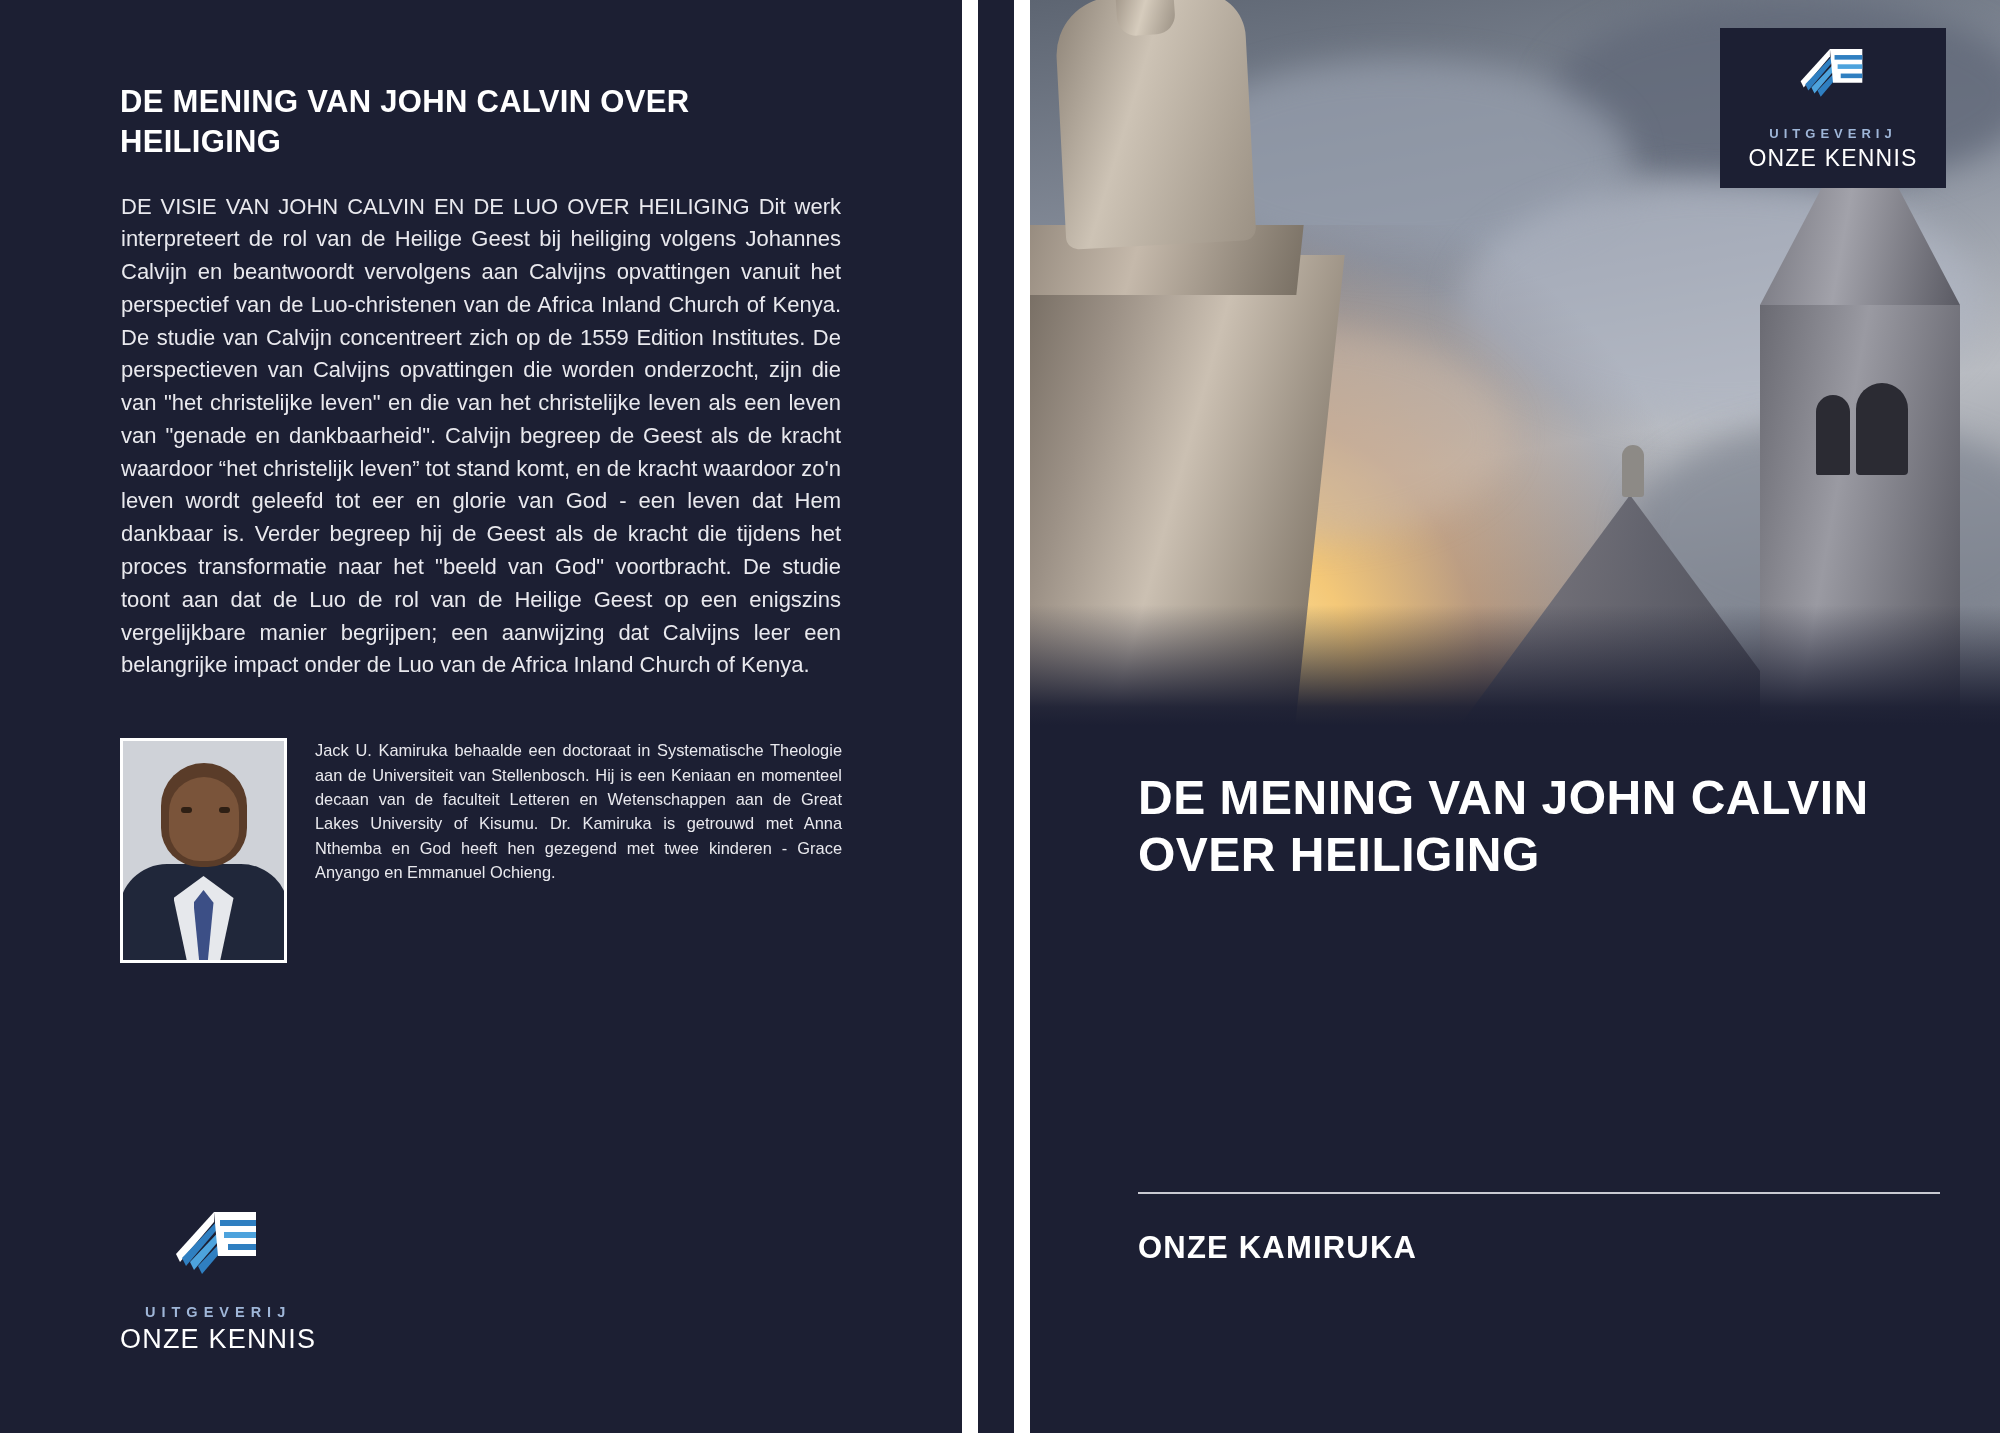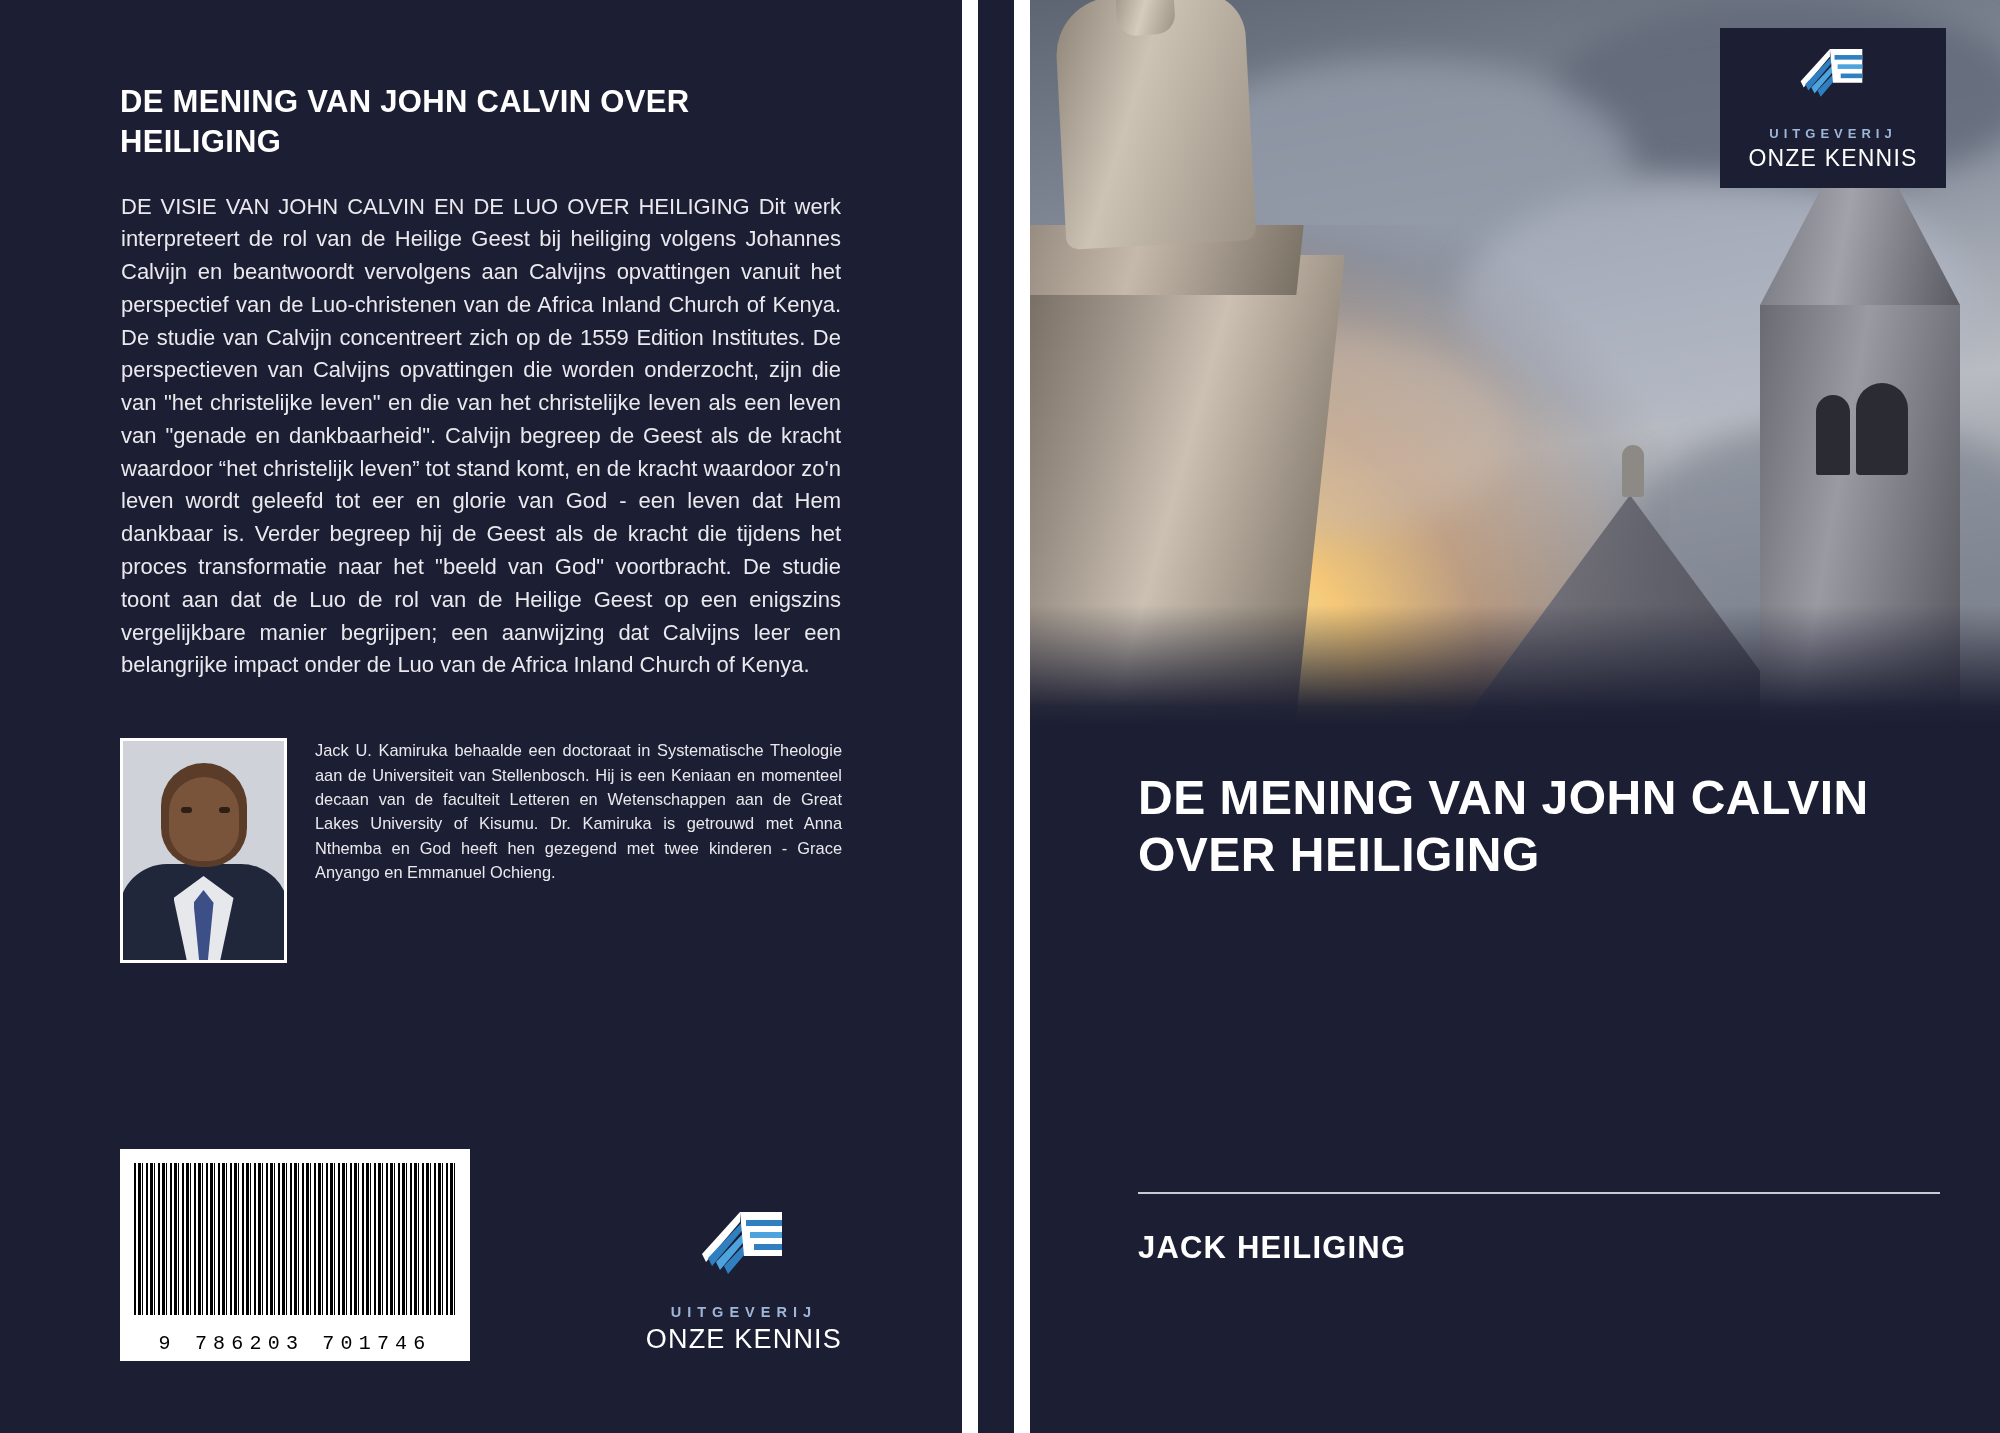--- a/index.html
+++ b/index.html
@@ -434,24 +434,20 @@
         <div class="ph-face"></div>
         <div class="ph-eye l"></div>
         <div class="ph-eye r"></div>
         <div class="ph-shirt"></div>
         <div class="ph-tie"></div>
       </div>
       <div class="author-bio">Jack U. Kamiruka behaalde een doctoraat in Systematische Theologie aan de Universiteit van Stellenbosch. Hij is een Keniaan en momenteel decaan van de faculteit Letteren en Wetenschappen aan de Great Lakes University of Kisumu. Dr. Kamiruka is getrouwd met Anna Nthemba en God heeft hen gezegend met twee kinderen - Grace Anyango en Emmanuel Ochieng.</div>
     </div>
 
     <div class="back-bottom">
-      <div class="barcode-box">
-        <div class="barcode-bars"></div>
-        <div class="barcode-digits">9 786203 701746</div>
-      </div>
 
       <div class="logo-back">
         <div class="logo-mark">
           <svg width="96" height="76" viewBox="0 0 96 76">
             <path d="M10 58 L44 18 L44 8 L6 50 Z" fill="#ffffff"></path>
             <path d="M16 62 L50 22 L50 14 L12 54 Z" fill="#2f7fc1"></path>
             <path d="M24 66 L58 26 L58 18 L20 58 Z" fill="#4da3dd"></path>
             <path d="M32 70 L66 30 L66 22 L28 62 Z" fill="#2f7fc1"></path>
             <path d="M44 8 L86 8 L86 52 L48 52 Z" fill="#ffffff"></path>
             <path d="M50 16 L86 16 L86 22 L50 22 Z" fill="#2f7fc1"></path>
@@ -510,16 +506,16 @@
         </svg>
       </div>
       <div class="logo-upper">UITGEVERIJ</div>
       <div class="logo-lower">ONZE KENNIS</div>
     </div>
 
     <div class="front-text">
       <h1 class="front-title">DE MENING VAN JOHN CALVIN OVER HEILIGING</h1>
     </div>
     <div class="front-rule"></div>
-    <div class="front-author">JACK HEILIGING</div>
+    <div class="front-author">ONZE KAMIRUKA</div>
   </div>
 
 </div>
 
 </body></html>

